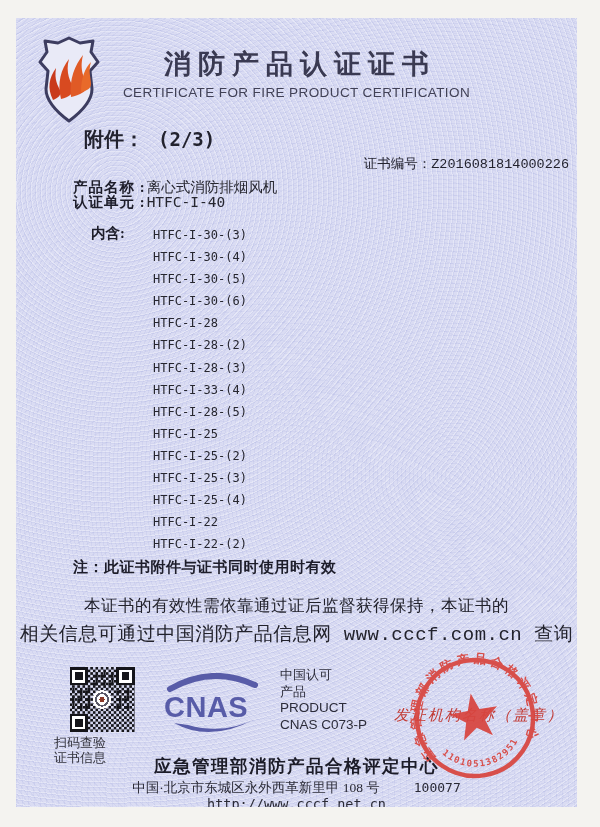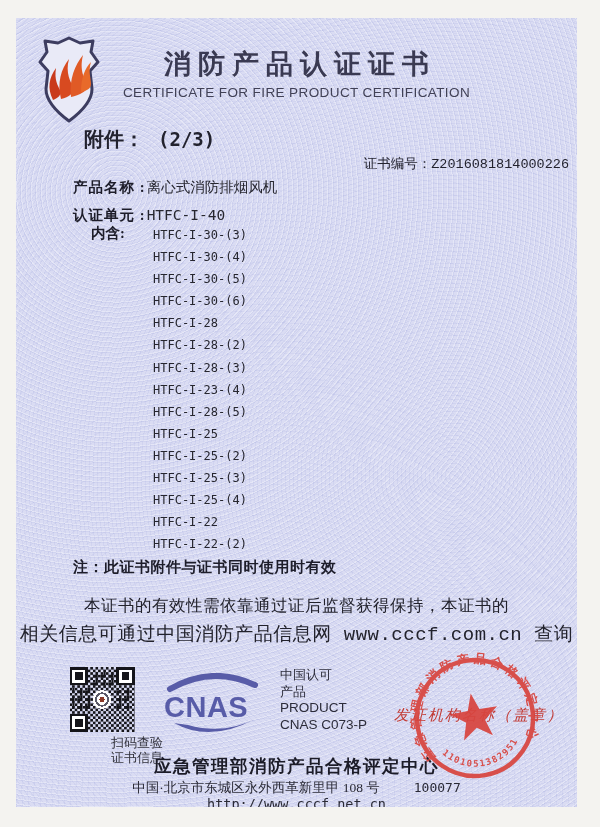--- a/index.html
+++ b/index.html
@@ -50,21 +50,21 @@
     left:137px;top:206px;font-size:12px;color:#26262f;
     line-height:22.1px;font-family:"DejaVu Sans Mono",monospace;white-space:nowrap;
   }
 
   .note{left:57px;top:540px;font-size:15px;font-weight:bold;color:#1d1d2a;letter-spacing:.5px;}
 
   .statement1{top:577px;font-size:16.5px;color:#22222c;letter-spacing:.5px;}
   .statement2{top:603px;font-size:19px;color:#22222c;letter-spacing:.5px;font-family:Liberation Mono, monospace;}
 
   .qr{left:50px;top:649px;width:72px;height:65px;}
-  .qr-caption{left:51px;top:717px;width:96px;text-align:right;font-size:13px;color:#33333d;line-height:15px;}
+  .qr-caption{left:38px;top:717px;width:96px;text-align:left;font-size:13px;color:#33333d;line-height:15px;}
 
   .cnas-logo{left:146px;top:655px;width:100px;height:64px;}
   .cnas-info{
     left:264px;top:649px;font-size:13px;color:#2c2c3a;line-height:16.5px;white-space:nowrap;
   }
   .cnas-info .en{font-family:"Liberation Sans","DejaVu Sans",sans-serif;font-size:13.5px;}
 
   .stamp-label{
     left:378px;top:688px;width:186px;
     font-size:15px;color:#c23b35;letter-spacing:2px;white-space:nowrap;
@@ -99,37 +99,37 @@
     </div>
 
     <div class="abs certno">
       <span>证书编号：</span><span class="num">Z2016081814000226</span>
     </div>
 
     <div class="abs field-row" style="top:160px;">
       <span class="lbl">产品名称 :</span>
       <span class="val">离心式消防排烟风机</span>
     </div>
-    <div class="abs field-row" style="top:188px;text-align:right;">
+    <div class="abs field-row" style="top:175px;text-align:right;">
       <span class="lbl">认证单元 :</span>
       <span class="val mono">HTFC-I-40</span>
     </div>
     <div class="abs field-row" style="top:206px;">
       <span class="lbl right">内含:</span>
     </div>
 
     <div class="abs contains-list">
       <div>HTFC-I-30-(3)</div>
       <div>HTFC-I-30-(4)</div>
       <div>HTFC-I-30-(5)</div>
       <div>HTFC-I-30-(6)</div>
       <div>HTFC-I-28</div>
       <div>HTFC-I-28-(2)</div>
       <div>HTFC-I-28-(3)</div>
-      <div>HTFC-I-23-(4)</div>
+      <div>HTFC-I-33-(4)</div>
       <div>HTFC-I-28-(5)</div>
       <div>HTFC-I-25</div>
       <div>HTFC-I-25-(2)</div>
       <div>HTFC-I-25-(3)</div>
       <div>HTFC-I-25-(4)</div>
       <div>HTFC-I-22</div>
       <div>HTFC-I-22-(2)</div>
     </div>
 
     <div class="abs note">注：此证书附件与证书同时使用时有效</div>

